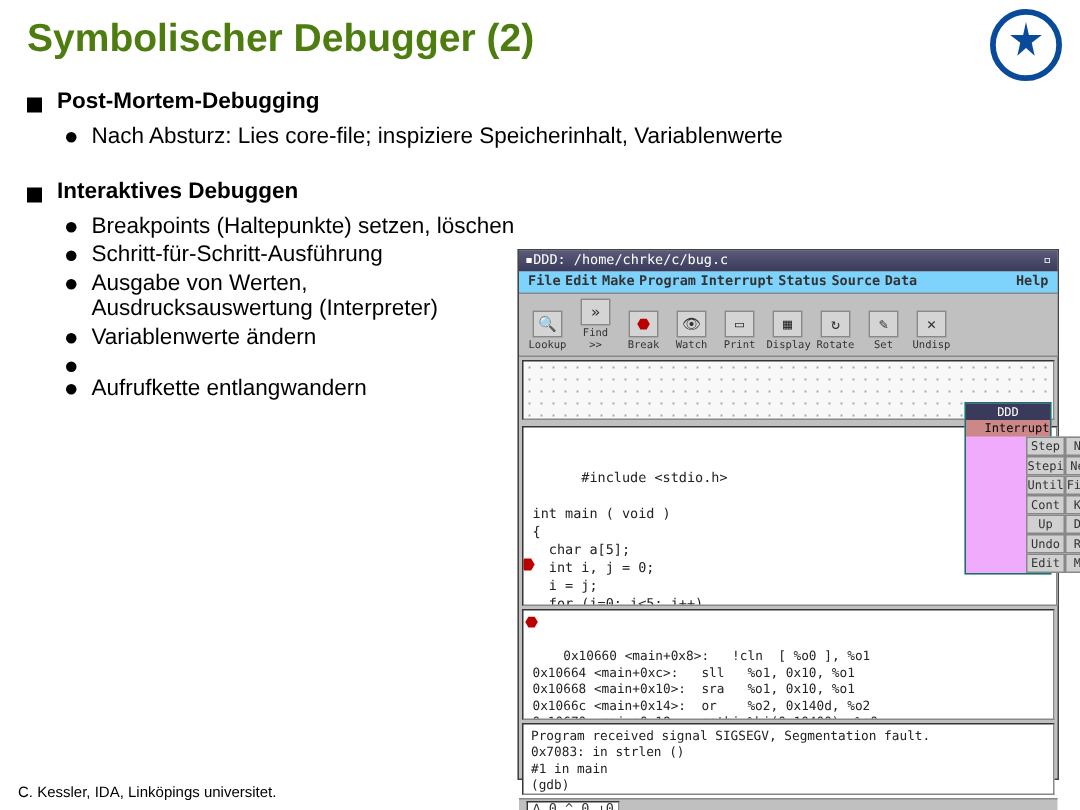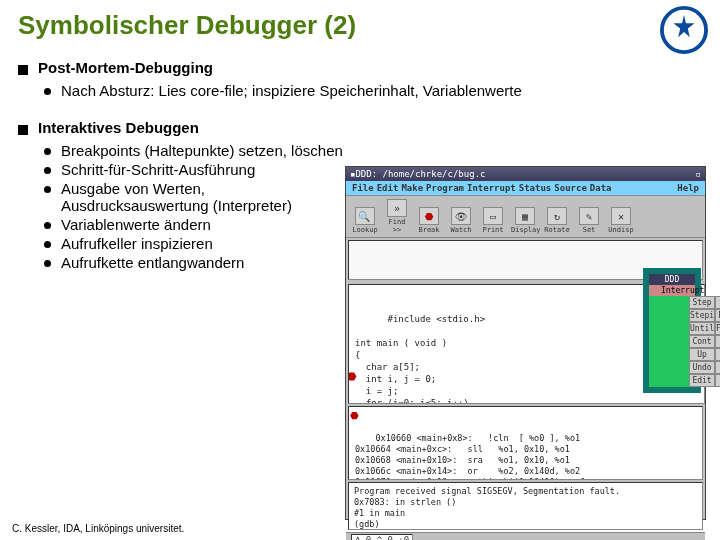--- a/index.html
+++ b/index.html
@@ -21,21 +21,21 @@
   .ddd-win { position: absolute; top: 166px; left: 345px; width: 361px; height: 354px; background: #c0c0c0; border: 1px solid #444; font-family: "Lucida Console", Monaco, monospace; font-size: 9px; color: #333; }
   .winbar { background: linear-gradient(#5a5a7a,#3a3a5a); color: #fff; height: 14px; display: flex; align-items: center; padding: 0 4px; font-size: 9px; }
   .winbar .t { flex: 1; text-align: left; }
   .menubar { display: flex; gap: 3px; background: #7dd3fc; padding: 2px 6px; border-bottom: 1px solid #888; font-size: 9px; font-weight: bold; }
   .toolbar { display: flex; gap: 4px; padding: 3px 5px; border-bottom: 1px solid #888; background: #c0c0c0; align-items: flex-end; }
   .tbtn { width: 28px; text-align: center; font-size: 7px; color: #333; }
   .tbtn .ic { width: 20px; height: 18px; margin: 0 auto 1px; background: #d4d4d4; border: 1px solid #888; display:flex; align-items:center; justify-content:center; font-size:10px; }
   .canvas { height: 40px; background: #f8f8f8; border: 1px inset #888; margin: 2px; background-image: radial-gradient(#aaa 0.5px, transparent 0.5px); background-size: 8px 8px; }
   .srcwrap { display: flex; }
   .srcpane { flex:1; background: #fff; border: 1px inset #888; margin: 2px 0 2px 2px; padding: 4px 6px; height: 120px; font-size: 9px; line-height: 12px; color: #222; white-space: pre; overflow: hidden; position: relative; }
-  .miniwin { position: absolute; right: 4px; top: -14px; width: 58px; background: #22c55e; border: 6px solid #0f766e; font-size: 8px; }
+  .miniwin { position: absolute; right: 4px; top: -14px; width: 58px; background: #f0abfc; border: 1px solid #0f766e; font-size: 8px; }
   .miniwin .hdr { background:#3a3a5a; color:#fff; text-align:center; height:11px; line-height:11px; }
   .miniwin .under { background:#c88; text-align:center; height:11px; line-height:11px; color:#000;padding-left:12px;}
   .miniwin .grid { display:grid; grid-template-columns:1fr 1fr;margin-left:40px; }
   .miniwin .b { border:1px solid #888; background:#d0d0d0; text-align:center; padding:1px 0; font-size:8px; }
   .asmpane { background:#fff; border:1px inset #888; margin:0 2px 2px 2px; padding:4px 6px; height:74px; font-size:8.5px; line-height:11px; color:#222; white-space:pre; position:relative; overflow:hidden;}
   .stopmark { position:absolute; left:1px; top:3px; color:#b00; font-size:10px;}
   .logpane { background:#fff; border:1px inset #888; margin:0 2px 2px 2px; padding:3px 5px; height:48px; font-size:8.5px; line-height:11px; color:#222; white-space:pre; overflow:hidden;}
   .statusbar { background:#c0c0c0; border-top:1px solid #888; padding:1px 5px; font-size:9px; display:flex; align-items:center; height:14px;}
   .statusbar .field { background:#fff; border:1px inset #888; padding:0 3px; margin-right:4px;}
   .redstop { color:#b00; position:absolute; font-size:11px; }
@@ -83,21 +83,20 @@
         <div class="lvl2">
             <span class="dot"></span>
             <span>Ausgabe von Werten, Ausdrucksauswertung (Interpreter)</span>
           </div>
         <div class="lvl2">
             <span class="dot"></span>
             <span>Variablenwerte ändern</span>
           </div>
         <div class="lvl2">
             <span class="dot"></span>
-            <span>Aufrufkeller inspizieren</span>
           </div>
         <div class="lvl2">
             <span class="dot"></span>
             <span>Aufrufkette entlangwandern</span>
           </div>
       </div>
     </div>
   </div>
 </div>
 

